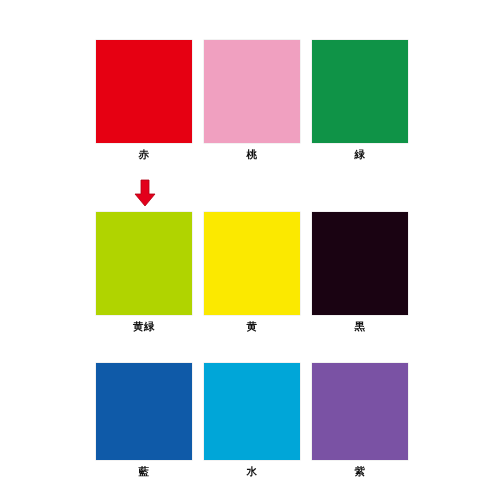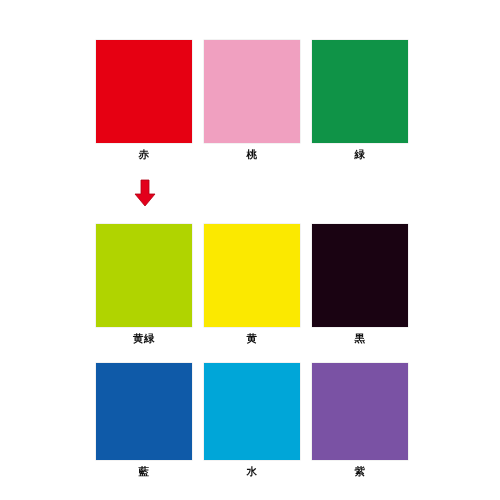--- a/index.html
+++ b/index.html
@@ -26,21 +26,21 @@
   }
   .row {
     position: absolute;
     left: 96px;
     width: 312px;
     display: flex;
     flex-direction: row;
     justify-content: space-between;
   }
   .row-1 { top: 40px; }
-  .row-2 { top: 224px; }
+  .row-2 { top: 212px; }
   .row-3 { top: 363px; }
 
   .cell {
     position: relative;
     width: 96px;
   }
   .swatch {
     width: 96px;
     height: 103px;
     box-sizing: border-box;

